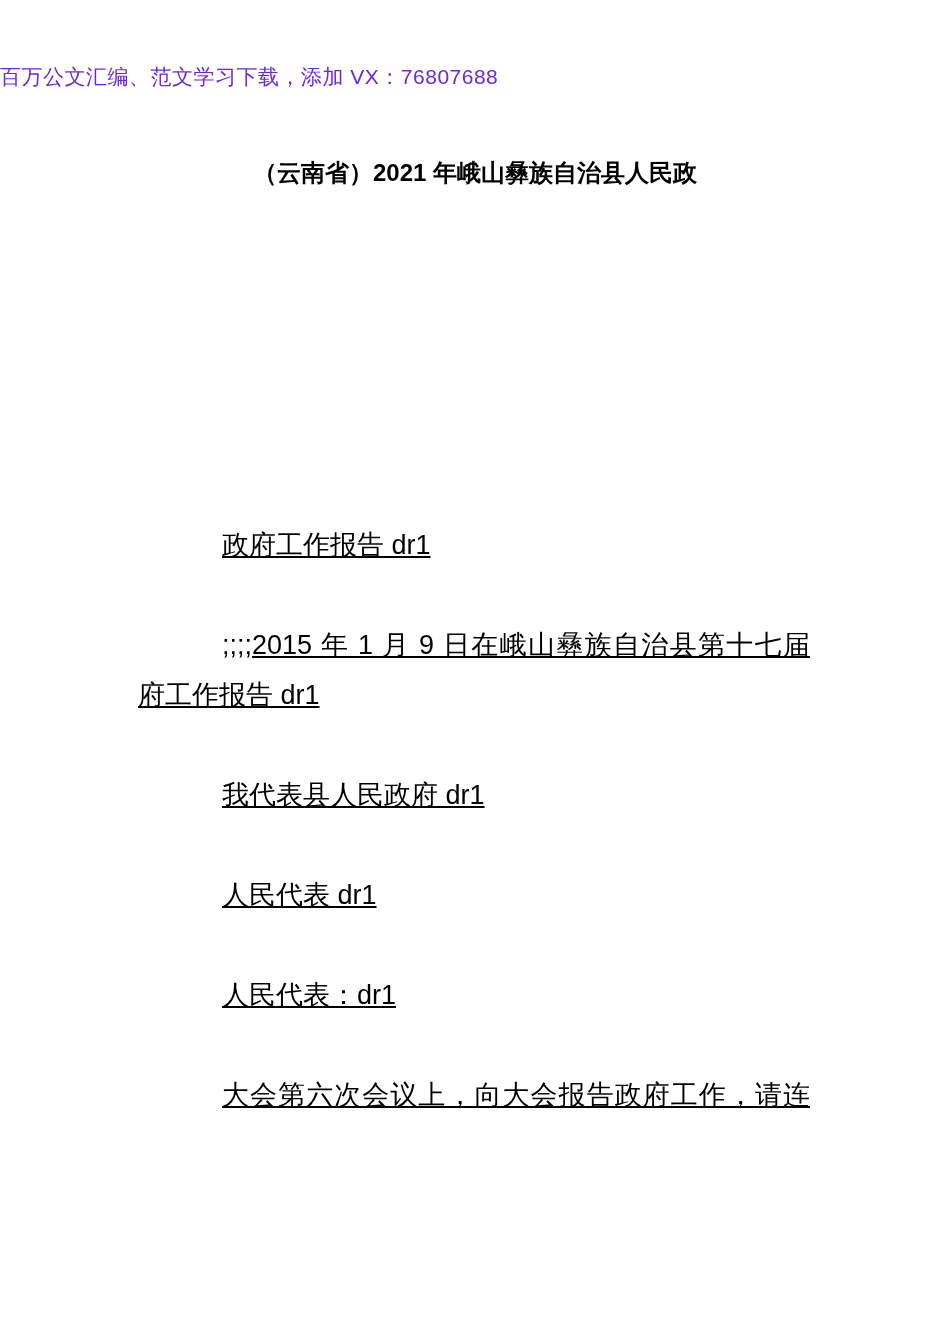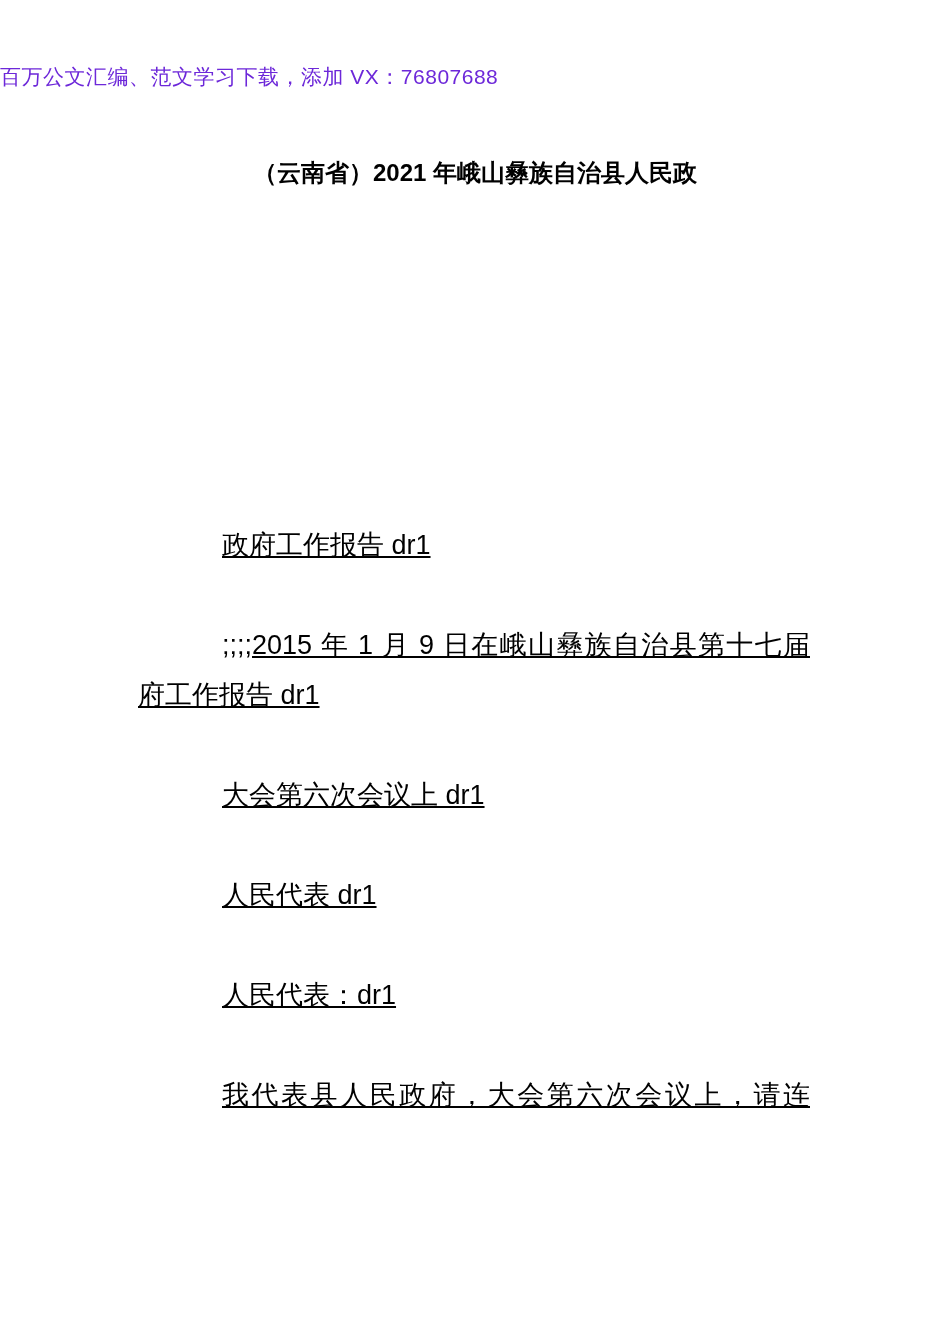--- a/index.html
+++ b/index.html
@@ -67,24 +67,24 @@
 
 <div class="doc-body" id="doc-body">
     <div class="paragraph">
       <div class="line first">政府工作报告 dr1</div>
     </div>
     <div class="paragraph">
       <div class="line first fill">;;;;2015 年 1 月 9 日在峨山彝族自治县第十七届</div>
       <div class="line">府工作报告 dr1</div>
     </div>
     <div class="paragraph">
-      <div class="line first">大会第六次会议上 dr1</div>
+      <div class="line first">我代表县人民政府 dr1</div>
     </div>
     <div class="paragraph">
       <div class="line first">人民代表 dr1</div>
     </div>
     <div class="paragraph">
       <div class="line first">人民代表：dr1</div>
     </div>
     <div class="paragraph">
-      <div class="line first fill">我代表县人民政府，大会第六次会议上，请连</div>
+      <div class="line first fill">大会第六次会议上，向大会报告政府工作，请连</div>
     </div>
   </div>
 
 </body></html>

